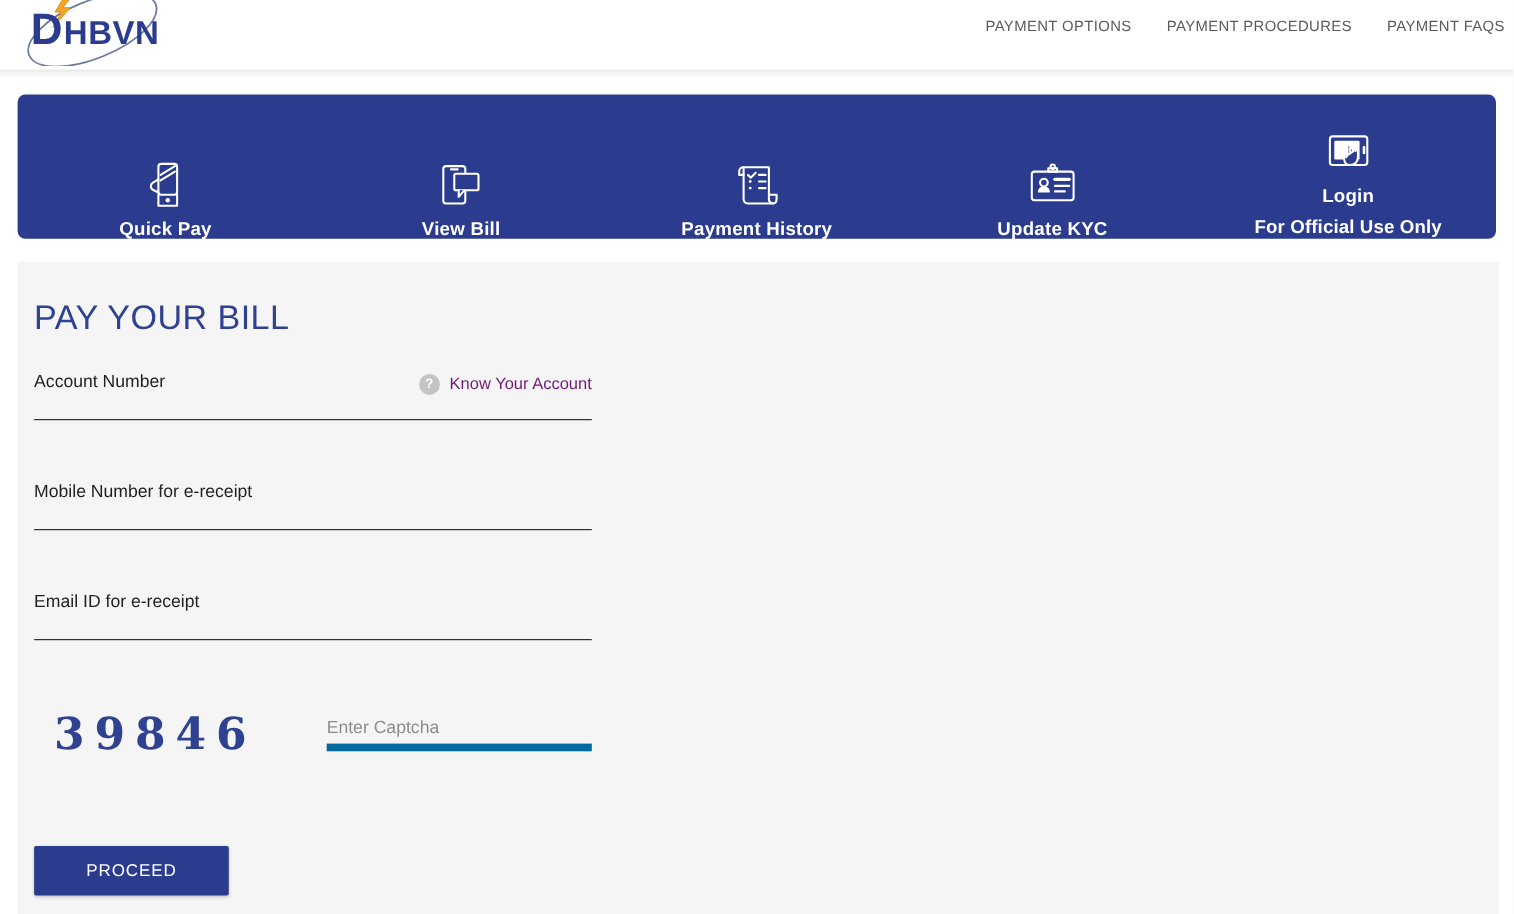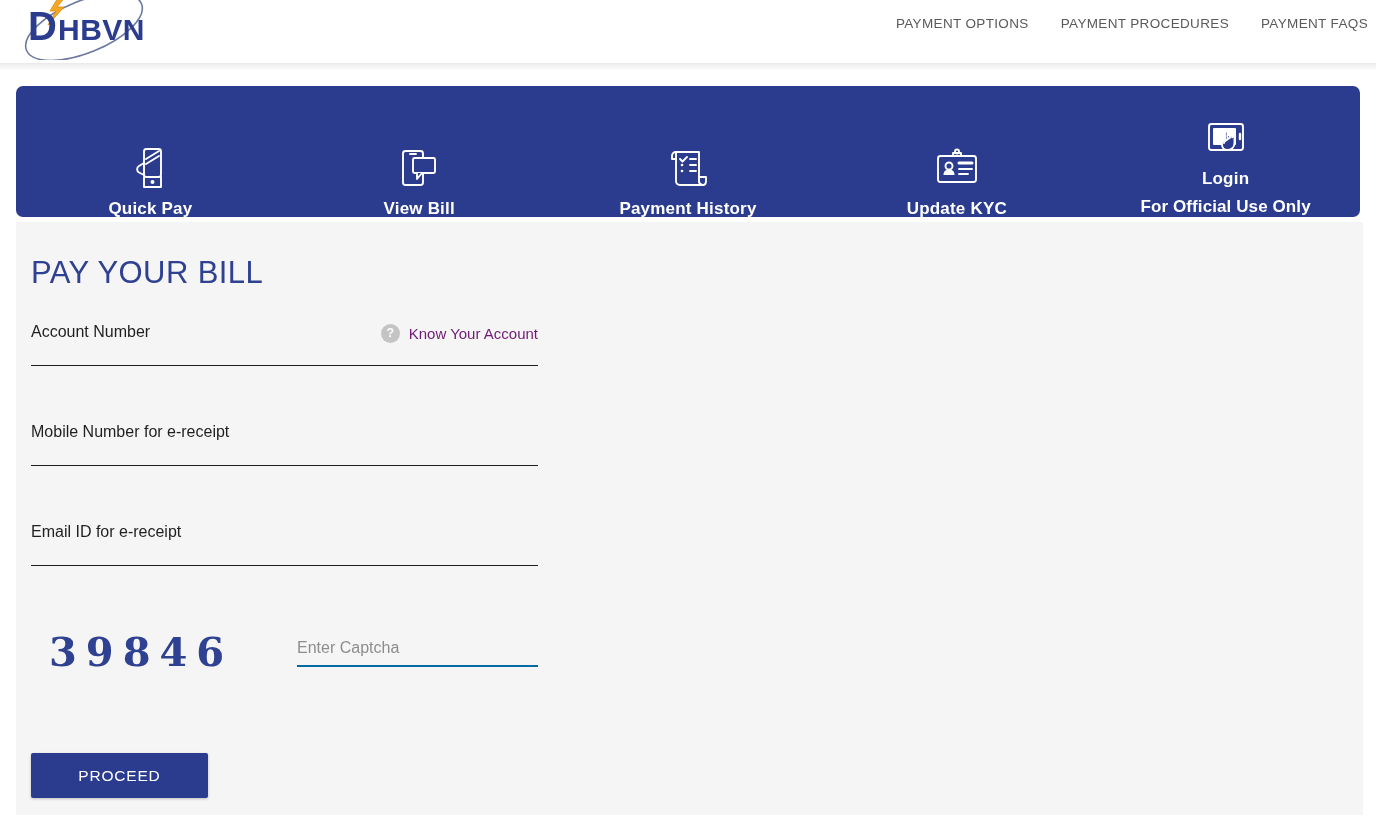--- a/index.html
+++ b/index.html
@@ -108,21 +108,21 @@
     font-weight: bold;
     margin-top: 10px;
     letter-spacing: 0.1px;
     font-family: "Liberation Sans", sans-serif;
   }
 
   
   .content-card {
     position: absolute;
     left: 16px;
-    top: 222px;
+    top: 238px;
     width: 1347px;
     height: 593px;
     background: #f5f5f5;
   }
 
   .page-title {
     position: absolute;
     left: 15px;
     top: 33px;
     color: #2f4191;
@@ -215,21 +215,21 @@
     letter-spacing: 9px;
     user-select: none;
   }
   .captcha-input {
     position: absolute;
     left: 266px;
     top: 19px;
     width: 241px;
     height: 30px;
     border: none;
-    border-bottom: 2px solid #0369a1;
+    border-bottom: 7px solid #0369a1;
     background: transparent;
     outline: none;
     font-size: 16px;
     color: #1f1f1f;
     padding: 0 0 6px 0;
     font-family: "Liberation Sans", sans-serif;
   }
   .captcha-input::placeholder { color: #8d8d8d; }
 
   .proceed-btn {

